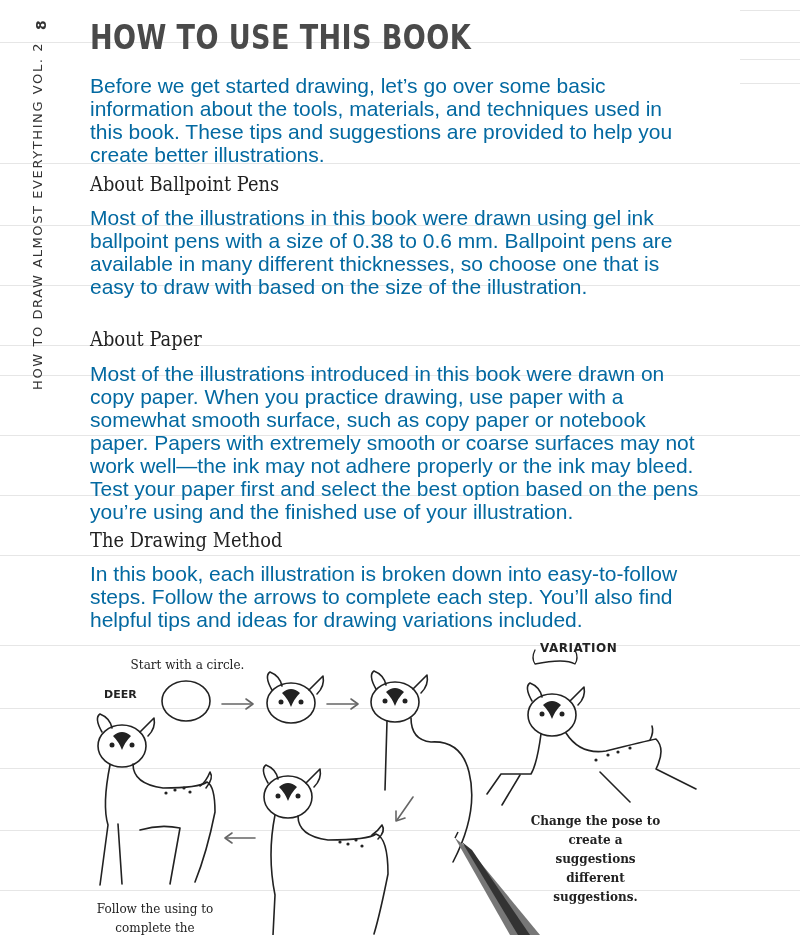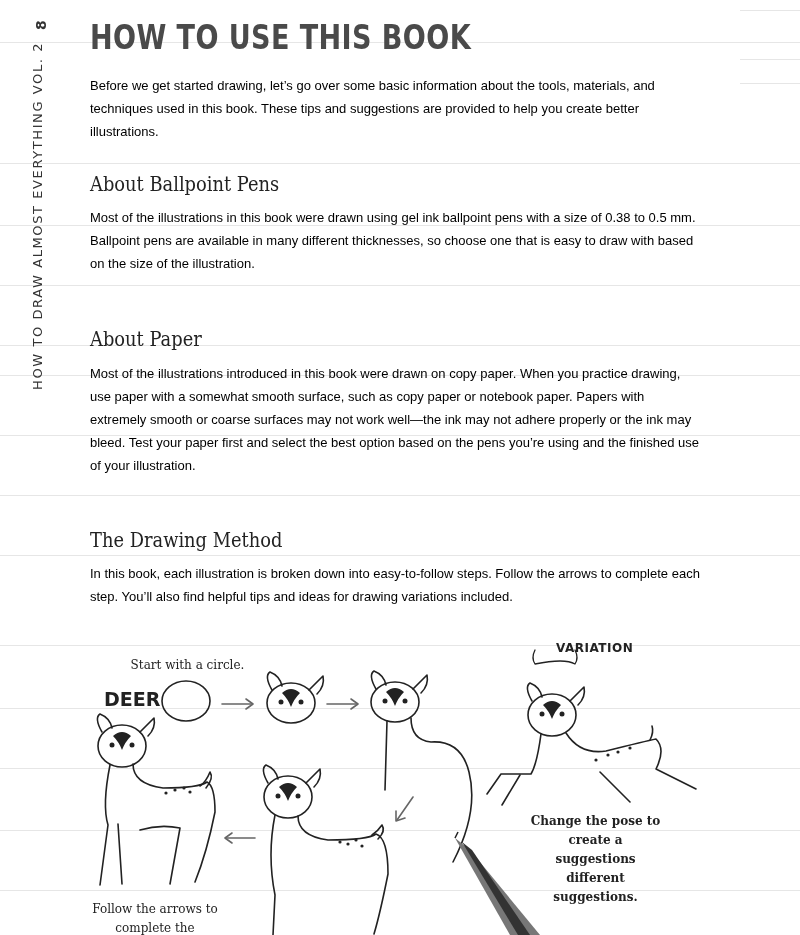--- a/index.html
+++ b/index.html
@@ -1,25 +1,25 @@
 <!DOCTYPE html>
 <html><head>
 <meta charset="utf-8">
 <style>
   html,body{margin:0;padding:0;background:#fff;}
   body{width:800px;height:935px;position:relative;overflow:hidden;font-family:"DejaVu Sans",sans-serif;color:#2a2a2a;}
   .rule{position:absolute;height:1px;background:#e6e6e6;}
   .side{position:absolute;left:30px;top:390px;transform-origin:0 0;transform:rotate(-90deg);white-space:nowrap;font-size:13px;letter-spacing:1.6px;color:#333;font-family:"DejaVu Sans",sans-serif;}
   .pagenum{position:absolute;left:33px;top:30px;transform-origin:0 0;transform:rotate(-90deg);font-size:14px;font-weight:bold;color:#333;}
   .title{position:absolute;left:90px;top:18px;font-family:"DejaVu Sans",sans-serif;font-weight:bold;font-size:33px;letter-spacing:0.5px;color:#4a4a4a;transform:scaleX(0.82);transform-origin:0 0;}
-  .para{position:absolute;left:90px;width:610px;font-size:13px;line-height:23px;color:#000000;font-family:"Liberation Sans",sans-serif;}
+  .para{position:absolute;left:90px;width:610px;font-size:21px;line-height:23px;color:#0369a1;font-family:"Liberation Sans",sans-serif;}
   .h2{position:absolute;left:90px;font-family:"DejaVu Serif",serif;font-size:21px;color:#222;transform:scaleX(0.85);transform-origin:0 0;}
   .cap{position:absolute;font-family:"DejaVu Serif",serif;font-size:12px;color:#222;text-align:center;line-height:19px;}
-  .label-deer{position:absolute;left:104px;top:688px;font-weight:bold;font-size:19px;color:#222;font-family:"DejaVu Sans",sans-serif;}
-  .label-var{position:absolute;left:540px;top:641px;font-weight:bold;font-size:12px;color:#222;letter-spacing:0.5px;font-family:"DejaVu Sans",sans-serif;margin-left:16px;}
+  .label-deer{position:absolute;left:104px;top:688px;font-weight:bold;font-size:11px;color:#222;font-family:"DejaVu Sans",sans-serif;}
+  .label-var{position:absolute;left:540px;top:641px;font-weight:bold;font-size:12px;color:#222;letter-spacing:0.5px;font-family:"DejaVu Sans",sans-serif;}
   svg.art{position:absolute;left:0;top:630px;}
 </style>
 </head>
 <body>
 
 <div class="rule" style="left:0;top:42px;width:800px;"></div>
 <div class="rule" style="left:740px;top:10px;width:60px;"></div>
 <div class="rule" style="left:740px;top:59px;width:60px;"></div>
 <div class="rule" style="left:740px;top:83px;width:60px;"></div>
 <div class="rule" style="left:0;top:163px;width:800px;"></div>
@@ -37,21 +37,21 @@
 <div class="rule" style="left:0;top:890px;width:800px;"></div>
 
 <div class="pagenum">8</div>
 <div class="side">HOW TO DRAW ALMOST EVERYTHING VOL. 2</div>
 
 <div class="title">HOW TO USE THIS BOOK</div>
 
 <div class="para" style="top:74px;">Before we get started drawing, let’s go over some basic information about the tools, materials, and techniques used in this book. These tips and suggestions are provided to help you create better illustrations.</div>
 
 <div class="h2" style="top:172px;">About Ballpoint Pens</div>
-<div class="para" style="top:206px;">Most of the illustrations in this book were drawn using gel ink ballpoint pens with a size of 0.38 to 0.5 mm. Ballpoint pens are available in many different thicknesses, so choose one that is easy to draw with based on the size of the illustration.</div>
+<div class="para" style="top:206px;">Most of the illustrations in this book were drawn using gel ink ballpoint pens with a size of 0.38 to 0.6 mm. Ballpoint pens are available in many different thicknesses, so choose one that is easy to draw with based on the size of the illustration.</div>
 
 <div class="h2" style="top:327px;">About Paper</div>
 <div class="para" style="top:362px;">Most of the illustrations introduced in this book were drawn on copy paper. When you practice drawing, use paper with a somewhat smooth surface, such as copy paper or notebook paper. Papers with extremely smooth or coarse surfaces may not work well—the ink may not adhere properly or the ink may bleed. Test your paper first and select the best option based on the pens you’re using and the finished use of your illustration.</div>
 
 <div class="h2" style="top:528px;">The Drawing Method</div>
 <div class="para" style="top:562px;">In this book, each illustration is broken down into easy-to-follow steps. Follow the arrows to complete each step. You’ll also find helpful tips and ideas for drawing variations included.</div>
 
 <div class="cap" style="left:120px;top:656px;width:135px;">Start with a circle.</div>
 <div class="label-deer">DEER</div>
 <div class="label-var">VARIATION</div>
@@ -162,15 +162,15 @@
   </g>
 </svg>
 
 <div class="cap" style="left:528px;top:812px;width:135px;font-weight:bold;">
   <div>Change the pose to</div>
   <div>create a suggestions</div>
   <div>different suggestions.</div>
 </div>
 
 <div class="cap" style="left:80px;top:900px;width:150px;">
-  <div>Follow the arrows to</div>
+  <div>Follow the using to</div>
   <div>complete the illustration.</div>
 </div>
 
 </body></html>

